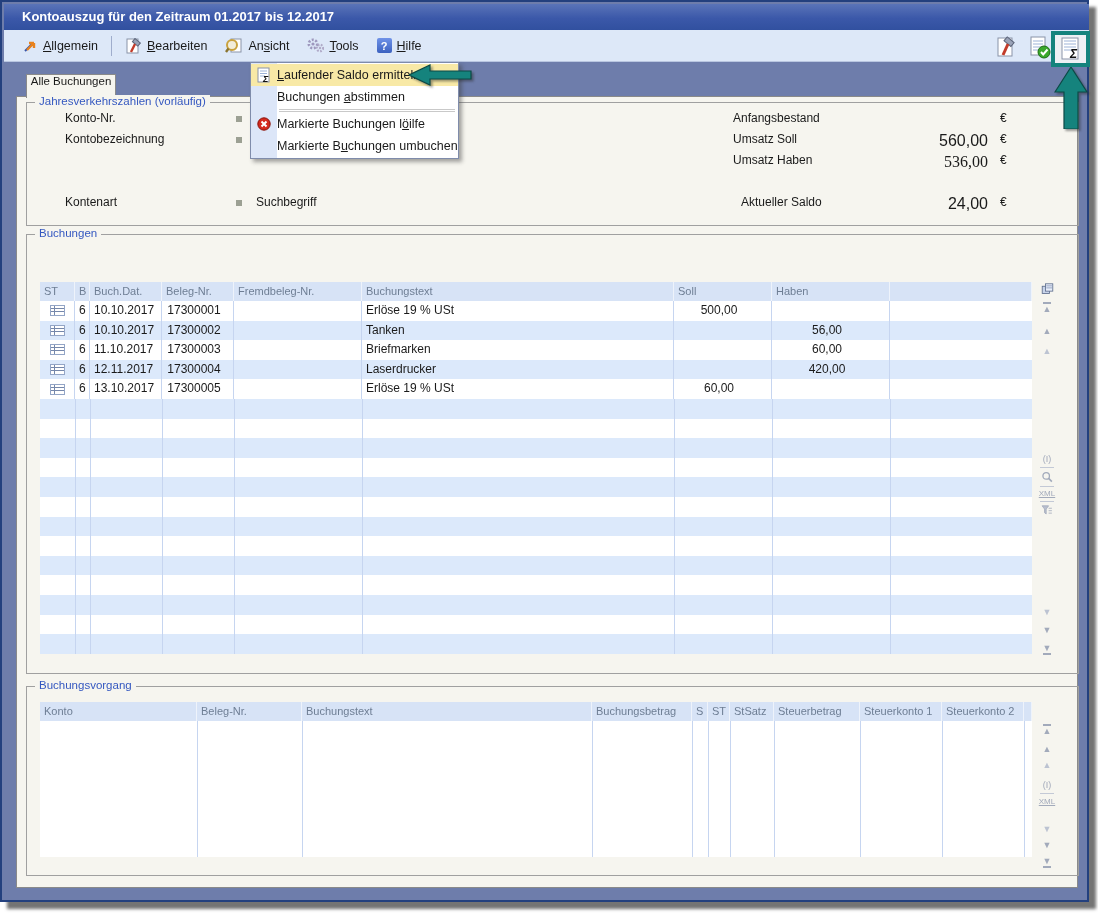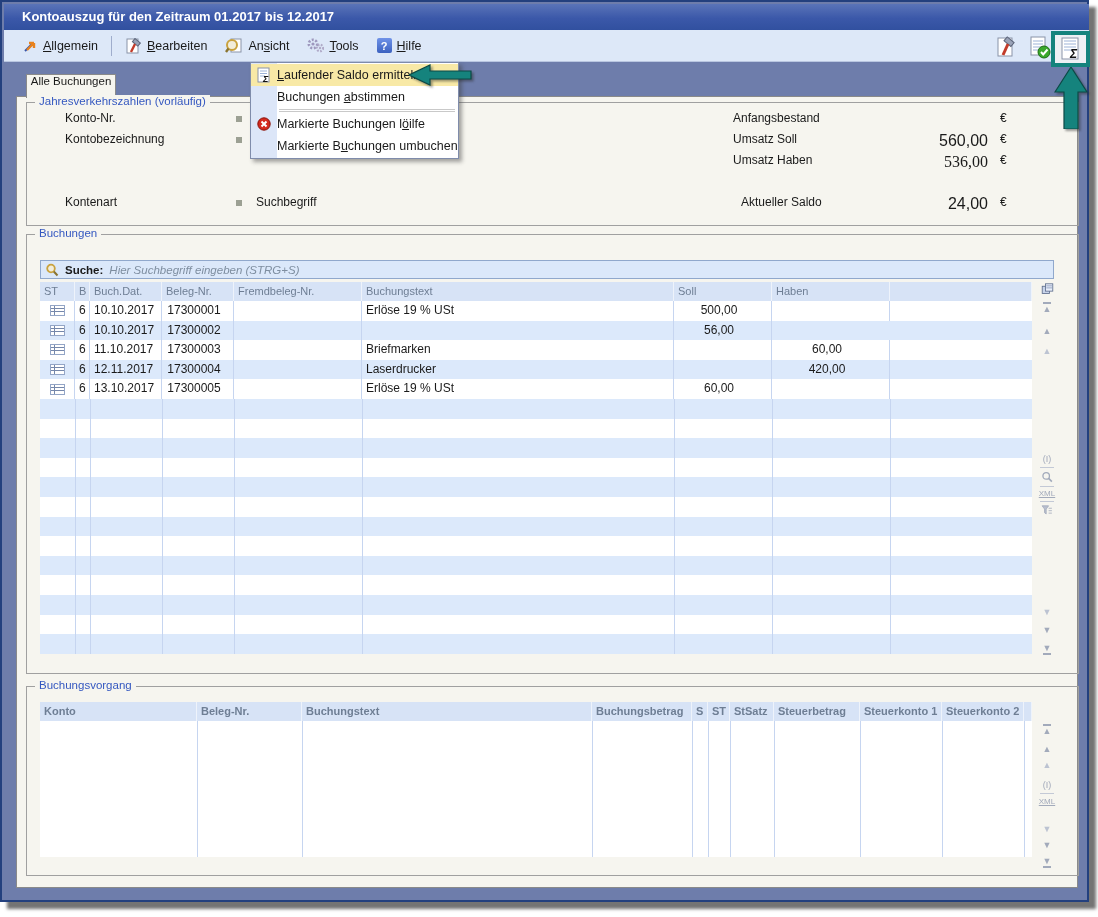--- a/index.html
+++ b/index.html
@@ -49,21 +49,21 @@
   
   .strip{position:absolute;width:22px;display:flex;flex-direction:column;align-items:center;color:#a2aabb;z-index:3;}
   .strip .tri{font-size:9px;line-height:10px;color:#a2aabb;}
   .strip .tri.dim{color:#bcc3d2;}
   .strip .bar-t{border-top:2px solid #a2aabb;padding-top:0px;}
   .strip .bar-b{border-bottom:2px solid #a2aabb;}
   .strip .txt{font-size:9px;color:#a2aabb;letter-spacing:0;}
   .strip .sep{width:14px;height:1px;background:#c3c9d6;margin:3px 0;}
   .gap{flex:0 0 auto;}
   
-  .t2grid{display:grid;grid-template-columns:157px 105px 290px 100px 16px 22px 44px 86px 82px 82px 8px;font-weight:bold;}
+  .t2grid{display:grid;grid-template-columns:157px 105px 290px 100px 16px 22px 44px 86px 82px 82px 8px;}
   #t2head{left:38px;top:700px;width:992px;height:19px;background:#d7e3f6;z-index:3;}
   #t2head .hc{font-size:11px;color:#6e7e94;line-height:19px;padding-left:4px;border-right:1px solid #eef3fb;overflow:hidden;white-space:nowrap;}
   #t2body{left:38px;top:719px;width:992px;height:136px;background:#fff;z-index:3;}
   
   #popup{left:248px;top:60px;width:207px;background:linear-gradient(90deg,#dce6f8 0,#dce6f8 26px,#ffffff 26px);
     border:1px solid #7f8cab;box-shadow:3px 3px 4px rgba(60,60,60,.45);z-index:20;padding:1px 0;}
   .p-item{display:flex;align-items:center;height:22px;font-size:12.5px;cursor:default;}
   .p-item .p-gut{width:26px;flex:0 0 26px;display:flex;align-items:center;justify-content:center;}
   .p-item.hl{background:#f8e9a6;}
   .p-sep{border-top:1px solid #c9c9c9;margin:1px 3px 1px 28px;}
@@ -174,28 +174,20 @@
     <span class="eur" style="left:973px;top:50px;">€</span>
     <span class="flabel" style="left:706px;top:92px;margin-left:8px;">Aktueller Saldo</span>
     <span class="amt" style="left:831px;top:92px;">24,00</span>
     <span class="eur" style="left:973px;top:92px;">€</span>
   </div>
 
   <div class="groupbox" style="left:24px;top:232px;width:1051px;height:438px;z-index:2;">
     <span class="legend">Buchungen</span>
   </div>
 
-  <div id="searchbar" class="abs">
-    <svg width="14" height="14" viewBox="0 0 14 14">
-      <circle cx="6" cy="5.5" r="3.8" fill="#f2edda" stroke="#c9a23e" stroke-width="1.8"></circle>
-      <path d="M8.8 8.5 L12.5 12.5" stroke="#8a7430" stroke-width="2"></path>
-    </svg>
-    <span class="slabel">Suche:</span>
-    <span class="sph">Hier Suchbegriff eingeben (STRG+S)</span>
-  </div>
 
   <div id="t1head" class="abs t1grid">
     <div class="hc">ST</div>
     <div class="hc">B</div>
     <div class="hc">Buch.Dat.</div>
     <div class="hc">Beleg-Nr.</div>
     <div class="hc">Fremdbeleg-Nr.</div>
     <div class="hc">Buchungstext</div>
     <div class="hc">Soll</div>
     <div class="hc">Haben</div>
@@ -222,20 +214,21 @@
     <div class="c st">
         <svg width="15" height="11" viewBox="0 0 15 11">
           <rect x="0.5" y="0.5" width="14" height="10" fill="#fff" stroke="#93a5c6"></rect>
           <path d="M1 3.5h13M1 6.5h13M4.5 1v9" stroke="#7587aa" stroke-width="1"></path>
         </svg>
       </div>
     <div class="c">6</div>
     <div class="c">10.10.2017</div>
     <div class="c num">17300002</div>
     <div class="c"></div>
+    <div class="c">Tanken</div>
     <div class="c num"></div>
     <div class="c num">56,00</div>
     <div class="c fill"></div>
   </div>
   <div class="abs t1grid t1-row white" style="top:338.2px;">
     <div class="c st">
         <svg width="15" height="11" viewBox="0 0 15 11">
           <rect x="0.5" y="0.5" width="14" height="10" fill="#fff" stroke="#93a5c6"></rect>
           <path d="M1 3.5h13M1 6.5h13M4.5 1v9" stroke="#7587aa" stroke-width="1"></path>
         </svg>

